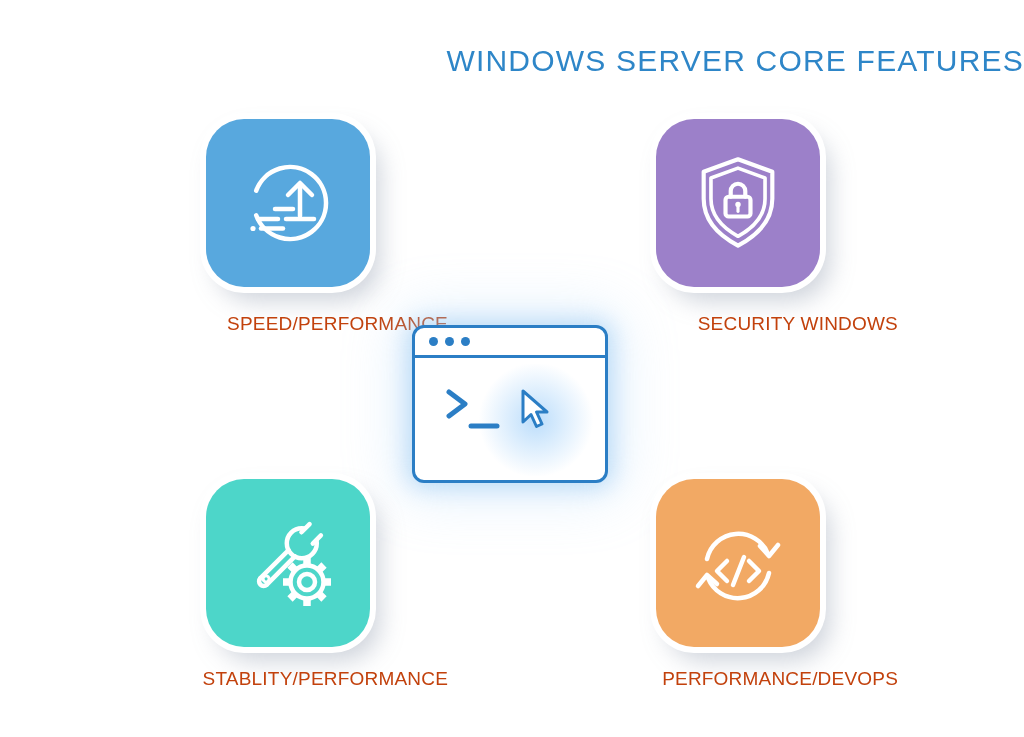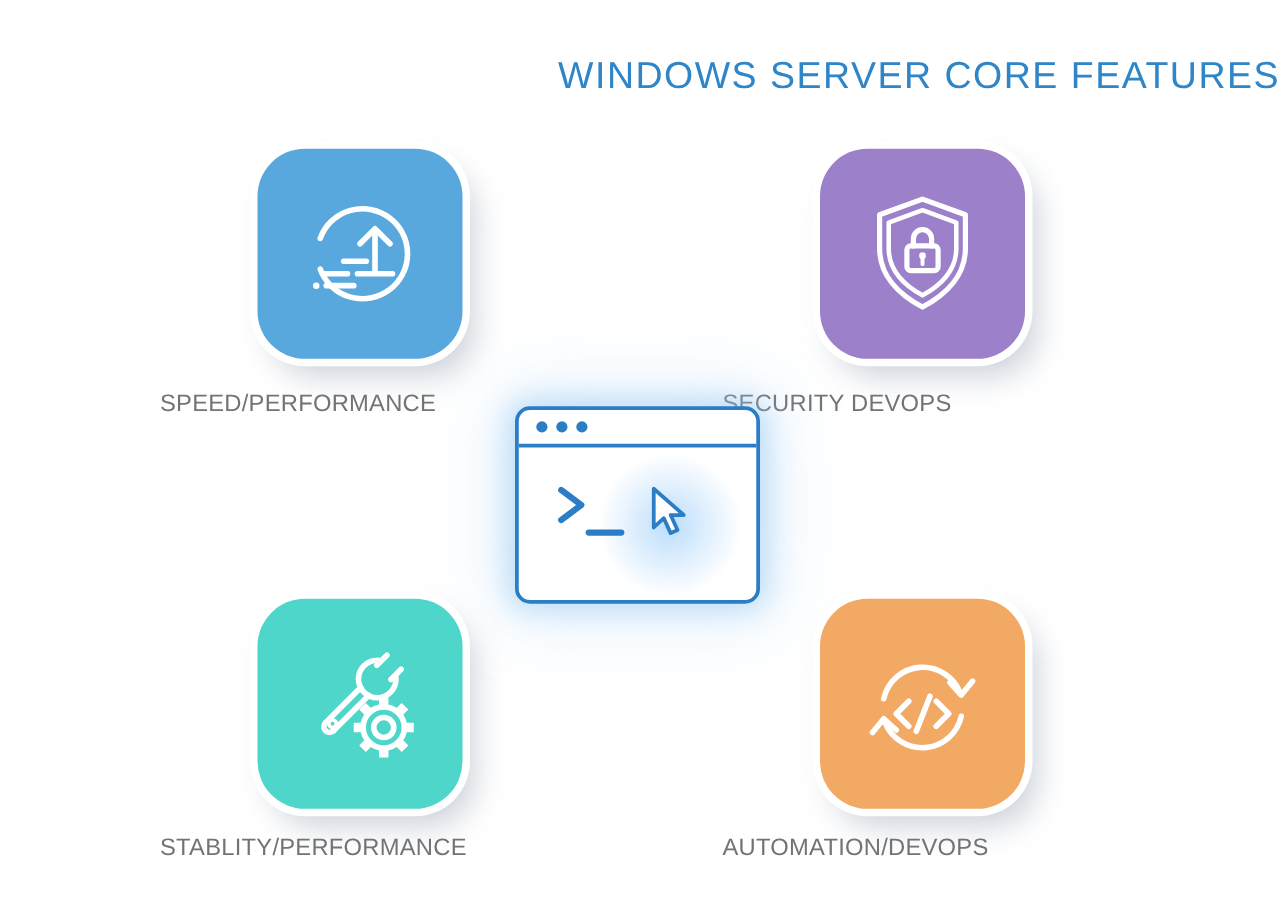--- a/index.html
+++ b/index.html
@@ -16,22 +16,22 @@
   .tile{
     position:absolute;width:164px;height:168px;border-radius:38px;
     display:flex;align-items:center;justify-content:center;
     box-shadow:0 0 0 6px #ffffff, 10px 14px 24px rgba(125,140,160,0.38);
   }
   .tile-speed{left:206px;top:119px;background:#58A8DE;}
   .tile-security{left:656px;top:119px;background:#9C80C9;}
   .tile-stability{left:206px;top:479px;background:#4DD6C9;}
   .tile-automation{left:656px;top:479px;background:#F2A964;}
   .tile-label{
-    position:absolute;width:320px;text-align:left;
-    font-size:19px;letter-spacing:0.2px;color:#737373;
+    position:absolute;width:320px;text-align:right;
+    font-size:19px;letter-spacing:0.2px;color:#c2410c;
   }
   .label-speed{left:128px;top:313px;}
   .label-security{left:578px;top:313px;}
   .label-stability{left:128px;top:668px;}
   .label-automation{left:578px;top:668px;}
   .term-window{
     position:absolute;left:412px;top:325px;width:196px;height:158px;
     box-sizing:border-box;background:#ffffff;
     border:3px solid #2B7EC5;border-radius:12px;
     box-shadow:0 0 22px 5px rgba(130,190,240,0.45), 0 0 55px 14px rgba(165,210,248,0.30);
@@ -73,21 +73,21 @@
   <div class="tile tile-security">
     <svg width="104" height="104" viewBox="0 0 100 100" fill="none" stroke="#FFFFFF" stroke-width="4" stroke-linecap="round" stroke-linejoin="round">
       <path d="M50,8 L83,20 L83,46 C83,66 69,81 50,91 C31,81 17,66 17,46 L17,20 Z"></path>
       <path d="M50,16.5 L76,26 L76,46 C76,62 65.5,73.5 50,82 C34.5,73.5 24,62 24,46 L24,26 Z" stroke-width="3.5"></path>
       <rect x="38" y="44" width="24" height="19" rx="3"></rect>
       <path d="M43,44 L43,38.5 A7,7 0 0 1 57,38.5 L57,44"></path>
       <circle cx="50" cy="51.5" r="2.6" fill="#FFFFFF" stroke="none"></circle>
       <path d="M50,53.5 L50,58" stroke-width="3"></path>
     </svg>
   </div>
-  <div class="tile-label label-security">SECURITY DEVOPS</div>
+  <div class="tile-label label-security">SECURITY WINDOWS</div>
 
   <div class="term-window">
     <div class="titlebar">
       <span class="dot"></span>
       <span class="dot"></span>
       <span class="dot"></span>
     </div>
     <div class="term-body">
       <div class="cursor-glow"></div>
       <svg class="prompt-svg" width="76" height="48" viewBox="0 0 76 48" fill="none" stroke="#2B7EC5" stroke-width="5" stroke-linecap="round" stroke-linejoin="round">
@@ -123,15 +123,15 @@
     <svg width="100" height="100" viewBox="0 0 100 100" fill="none" stroke="#FFFFFF" stroke-width="4.5" stroke-linecap="round" stroke-linejoin="round">
       <path d="M19,46 A32,32 0 0 1 80,41"></path>
       <path d="M72,33 L81,43 L90,32"></path>
       <path d="M81,60 A32,32 0 0 1 20,65"></path>
       <path d="M10,73 L19,62 L29,71"></path>
       <path d="M39,48 L29,58 L39,68"></path>
       <path d="M56,44 L45,72"></path>
       <path d="M61,48 L71,58 L61,68"></path>
     </svg>
   </div>
-  <div class="tile-label label-automation">AUTOMATION/DEVOPS</div>
+  <div class="tile-label label-automation">PERFORMANCE/DEVOPS</div>
 
 </div>
 
 </body></html>

